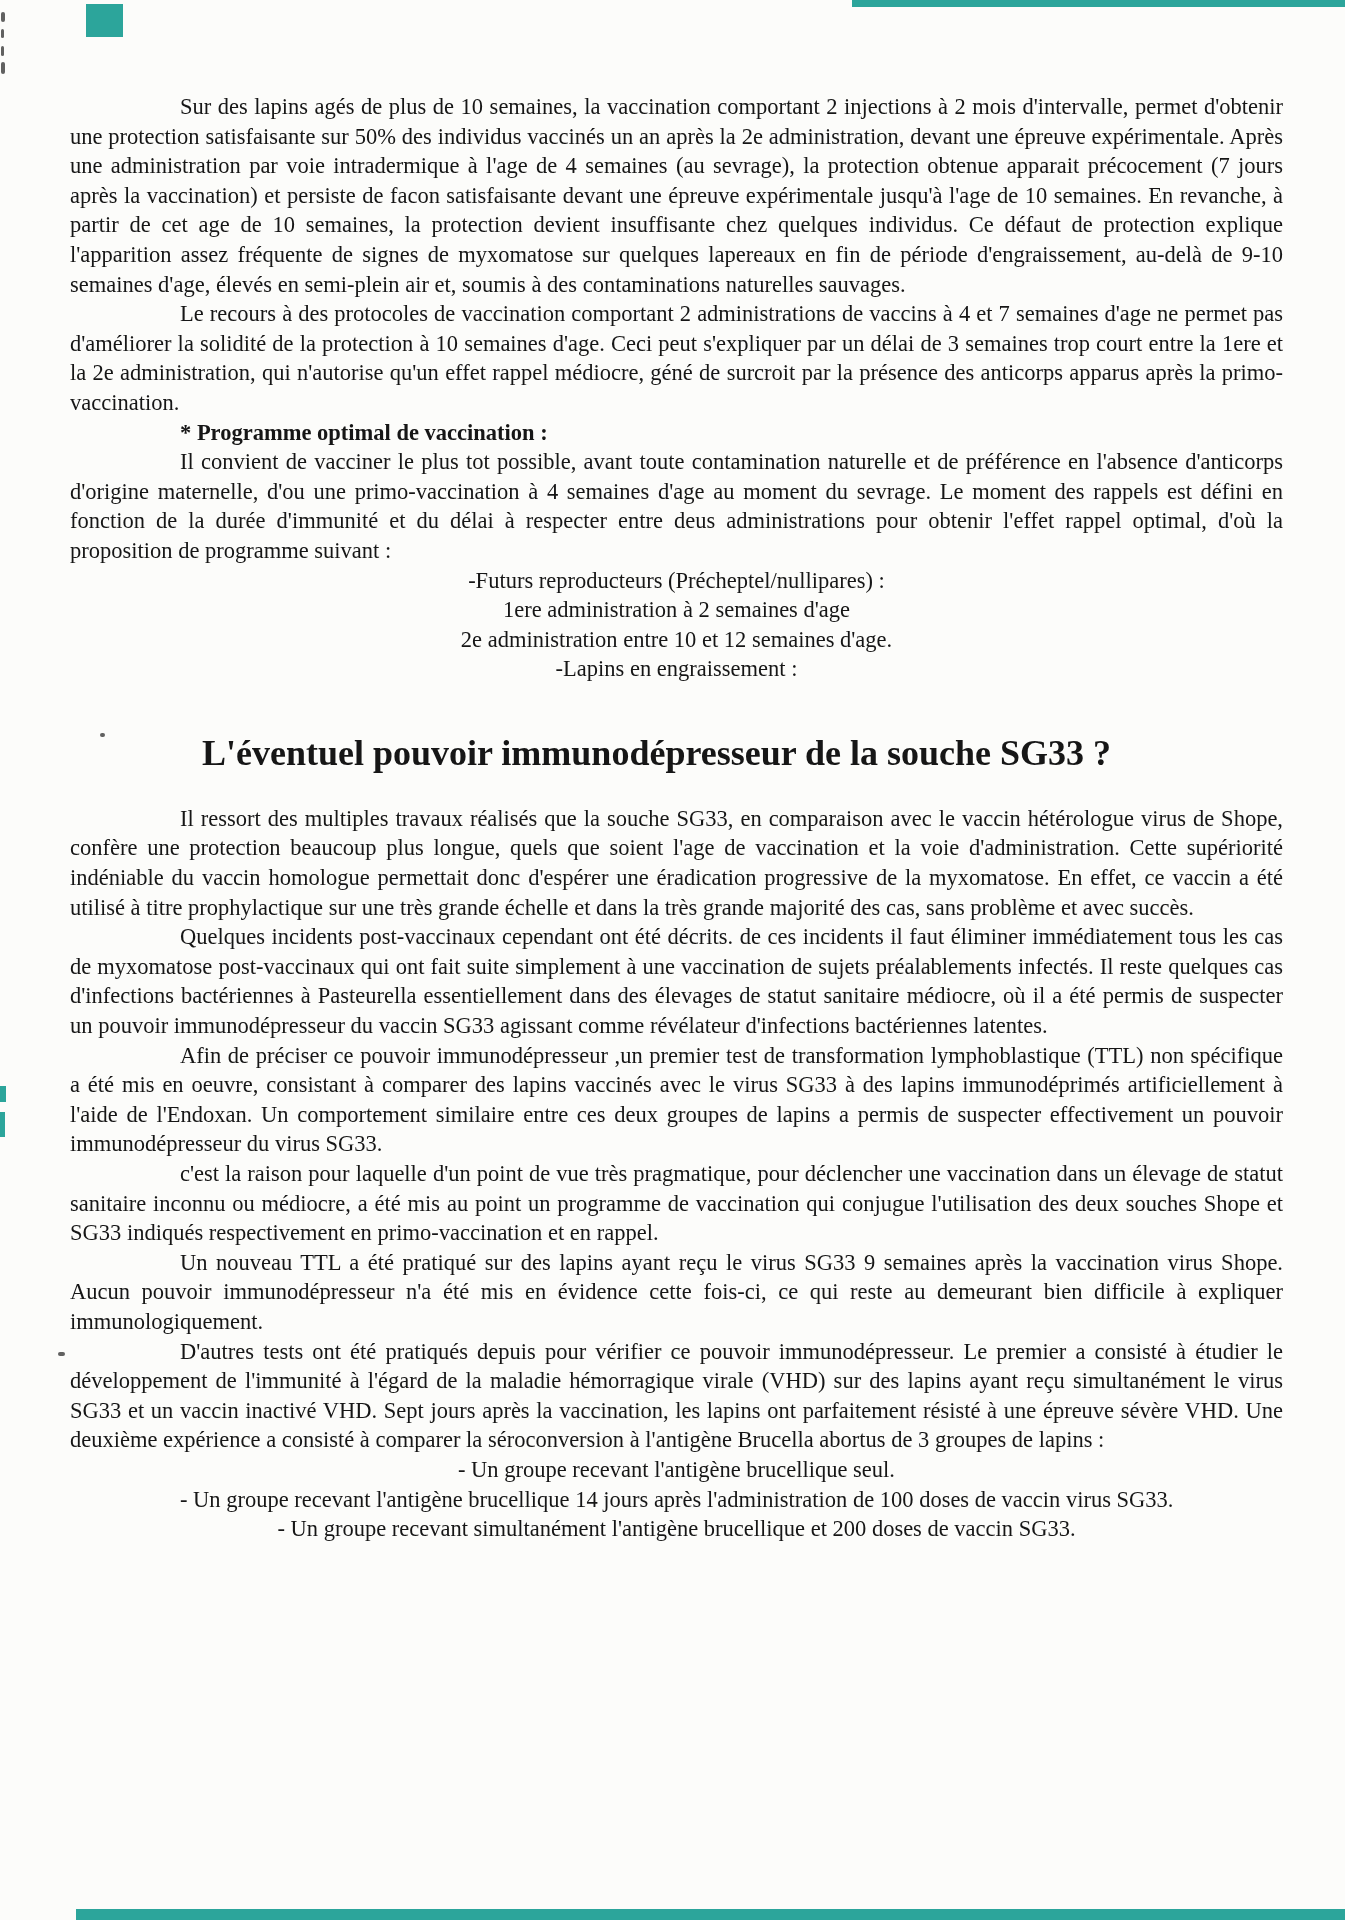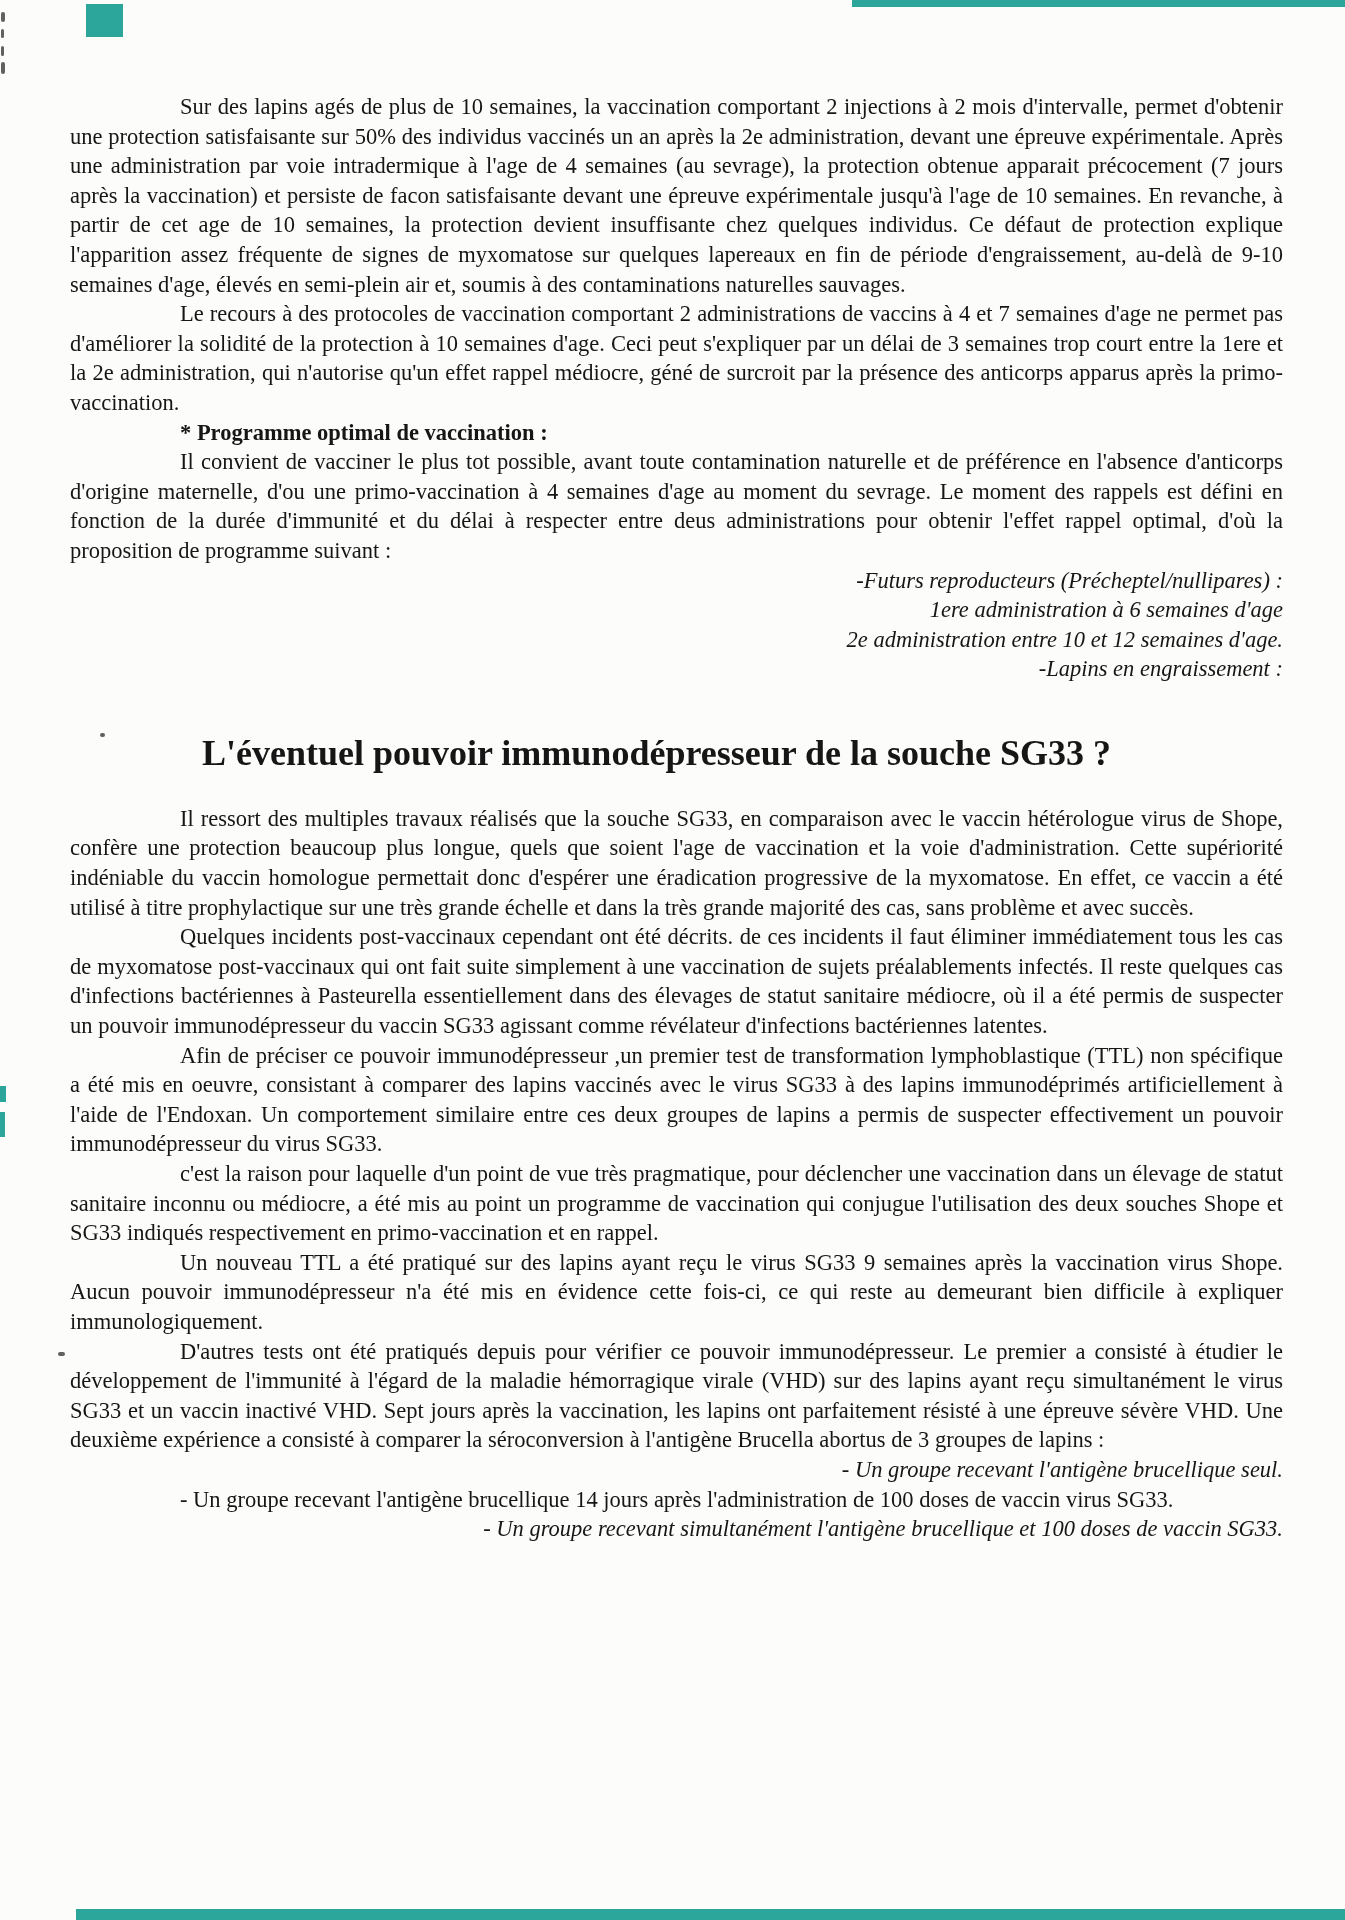--- a/index.html
+++ b/index.html
@@ -29,22 +29,21 @@
   .p {
     text-indent: 110px;
   }
   .sub {
     text-indent: 110px;
     font-weight: bold;
     text-align: left;
   }
   .li {
     margin-left: 110px;
-    text-align: right;
-    font-style: italic;
+    text-align: center;
   }
   .h1 {
     font-weight: bold;
     font-size: 36px;
     line-height: 38px;
     text-align: left;
     padding-left: 132px;
     margin-top: 50px !important;
     margin-bottom: 32px !important;
   }
@@ -87,26 +86,26 @@
 <div class="speck sp4"></div>
 <div class="speck sp5"></div>
 <div class="speck sp6"></div>
 
 <main class="page-text">
   <p class="p">Sur des lapins agés de plus de 10 semaines, la vaccination comportant 2 injections à 2 mois d'intervalle, permet d'obtenir une protection satisfaisante sur 50% des individus vaccinés un an après la 2e administration, devant une épreuve expérimentale. Après une administration par voie intradermique à l'age de 4 semaines (au sevrage), la protection obtenue apparait précocement (7 jours après la vaccination) et persiste de facon satisfaisante devant une épreuve expérimentale jusqu'à l'age de 10 semaines. En revanche, à partir de cet age de 10 semaines, la protection devient insuffisante chez quelques individus. Ce défaut de protection explique l'apparition assez fréquente de signes de myxomatose sur quelques lapereaux en fin de période d'engraissement, au-delà de 9-10 semaines d'age, élevés en semi-plein air et, soumis à des contaminations naturelles sauvages.</p>
   <p class="p">Le recours à des protocoles de vaccination comportant 2 administrations de vaccins à 4 et 7 semaines d'age ne permet pas d'améliorer la solidité de la protection à 10 semaines d'age. Ceci peut s'expliquer par un délai de 3 semaines trop court entre la 1ere et la 2e administration, qui n'autorise qu'un effet rappel médiocre, géné de surcroit par la présence des anticorps apparus après la primo-vaccination.</p>
   <p class="sub">* Programme optimal de vaccination :</p>
   <p class="p">Il convient de vacciner le plus tot possible, avant toute contamination naturelle et de préférence en l'absence d'anticorps d'origine maternelle, d'ou une primo-vaccination à 4 semaines d'age au moment du sevrage. Le moment des rappels est défini en fonction de la durée d'immunité et du délai à respecter entre deus administrations pour obtenir l'effet rappel optimal, d'où la proposition de programme suivant :</p>
   <p class="li">-Futurs reproducteurs (Précheptel/nullipares) :</p>
-  <p class="li">1ere administration à 6 semaines d'age</p>
+  <p class="li">1ere administration à 2 semaines d'age</p>
   <p class="li">2e administration entre 10 et 12 semaines d'age.</p>
   <p class="li">-Lapins en engraissement :</p>
   <p class="h1">L'éventuel pouvoir immunodépresseur de la souche SG33 ?</p>
   <p class="p">Il ressort des multiples travaux réalisés que la souche SG33, en comparaison avec le vaccin hétérologue virus de Shope, confère une protection beaucoup plus longue, quels que soient l'age de vaccination et la voie d'administration. Cette supériorité indéniable du vaccin homologue permettait donc d'espérer une éradication progressive de la myxomatose. En effet, ce vaccin a été utilisé à titre prophylactique sur une très grande échelle et dans la très grande majorité des cas, sans problème et avec succès.</p>
   <p class="p">Quelques incidents post-vaccinaux cependant ont été décrits. de ces incidents il faut éliminer immédiatement tous les cas de myxomatose post-vaccinaux qui ont fait suite simplement à une vaccination de sujets préalablements infectés. Il reste quelques cas d'infections bactériennes à Pasteurella essentiellement dans des élevages de statut sanitaire médiocre, où il a été permis de suspecter un pouvoir immunodépresseur du vaccin SG33 agissant comme révélateur d'infections bactériennes latentes.</p>
   <p class="p">Afin de préciser ce pouvoir immunodépresseur ,un premier test de transformation lymphoblastique (TTL) non spécifique a été mis en oeuvre, consistant à comparer des lapins vaccinés avec le virus SG33 à des lapins immunodéprimés artificiellement à l'aide de l'Endoxan. Un comportement similaire entre ces deux groupes de lapins a permis de suspecter effectivement un pouvoir immunodépresseur du virus SG33.</p>
   <p class="p">c'est la raison pour laquelle d'un point de vue très pragmatique, pour déclencher une vaccination dans un élevage de statut sanitaire inconnu ou médiocre, a été mis au point un programme de vaccination qui conjugue l'utilisation des deux souches Shope et SG33 indiqués respectivement en primo-vaccination et en rappel.</p>
   <p class="p">Un nouveau TTL a été pratiqué sur des lapins ayant reçu le virus SG33 9 semaines après la vaccination virus Shope. Aucun pouvoir immunodépresseur n'a été mis en évidence cette fois-ci, ce qui reste au demeurant bien difficile à expliquer immunologiquement.</p>
   <p class="p">D'autres tests ont été pratiqués depuis pour vérifier ce pouvoir immunodépresseur. Le premier a consisté à étudier le développement de l'immunité à l'égard de la maladie hémorragique virale (VHD) sur des lapins ayant reçu simultanément le virus SG33 et un vaccin inactivé VHD. Sept jours après la vaccination, les lapins ont parfaitement résisté à une épreuve sévère VHD. Une deuxième expérience a consisté à comparer la séroconversion à l'antigène Brucella abortus de 3 groupes de lapins :</p>
   <p class="li">- Un groupe recevant l'antigène brucellique seul.</p>
   <p class="p">- Un groupe recevant l'antigène brucellique 14 jours après l'administration de 100 doses de vaccin virus SG33.</p>
-  <p class="li">- Un groupe recevant simultanément l'antigène brucellique et 100 doses de vaccin SG33.</p>
+  <p class="li">- Un groupe recevant simultanément l'antigène brucellique et 200 doses de vaccin SG33.</p>
 </main>
 
 </body></html>

